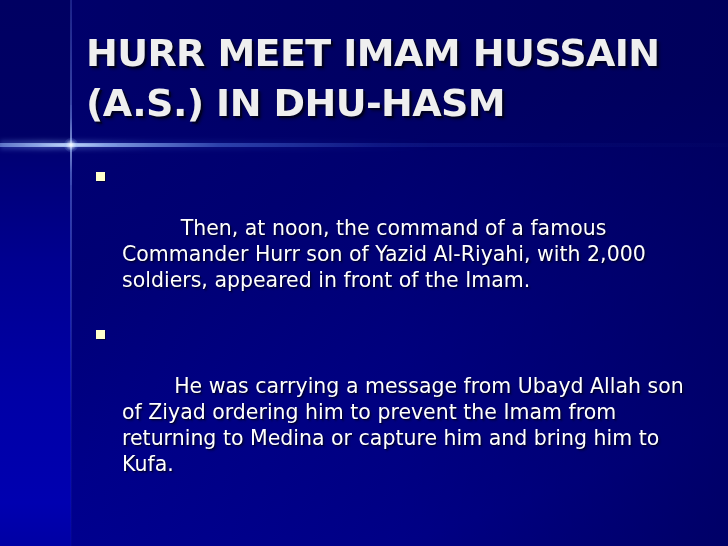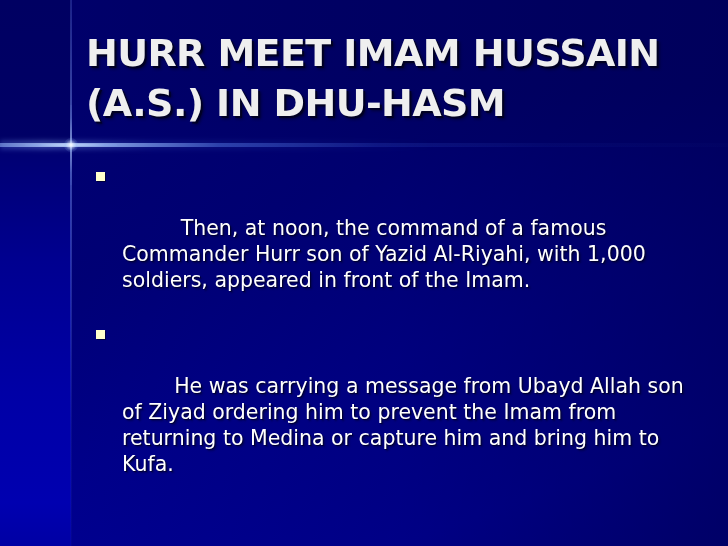--- a/index.html
+++ b/index.html
@@ -206,21 +206,21 @@
   </div>
 
   <div class="content">
 
     <h1 class="slide-title">HURR MEET IMAM HUSSAIN
 (A.S.) IN DHU-HASM</h1>
 
     <ul class="bullet-list">
       <li class="bullet-item">
         <span class="bullet-marker"></span>
-        <span class="bullet-text"> Then, at noon, the command of a famous Commander Hurr son of Yazid Al-Riyahi, with 1,000 soldiers, appeared in front of the Imam.</span>
+        <span class="bullet-text"> Then, at noon, the command of a famous Commander Hurr son of Yazid Al-Riyahi, with 2,000 soldiers, appeared in front of the Imam.</span>
       </li>
       <li class="bullet-item">
         <span class="bullet-marker"></span>
         <span class="bullet-text">He was carrying a message from Ubayd Allah son of Ziyad ordering him to prevent the Imam from returning to Medina or capture him and bring him to Kufa.</span>
       </li>
 
     </ul>
 
   </div>
 </div>

